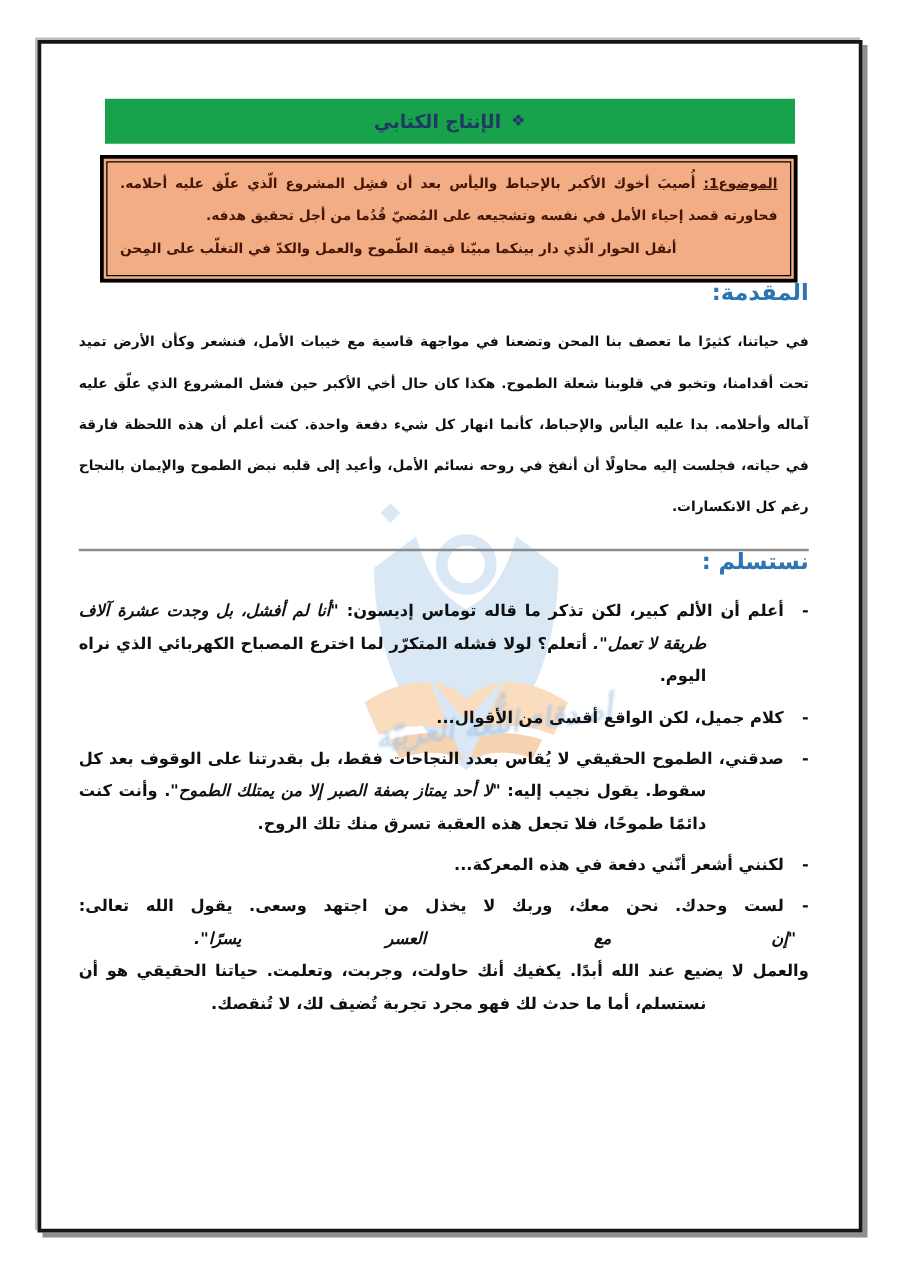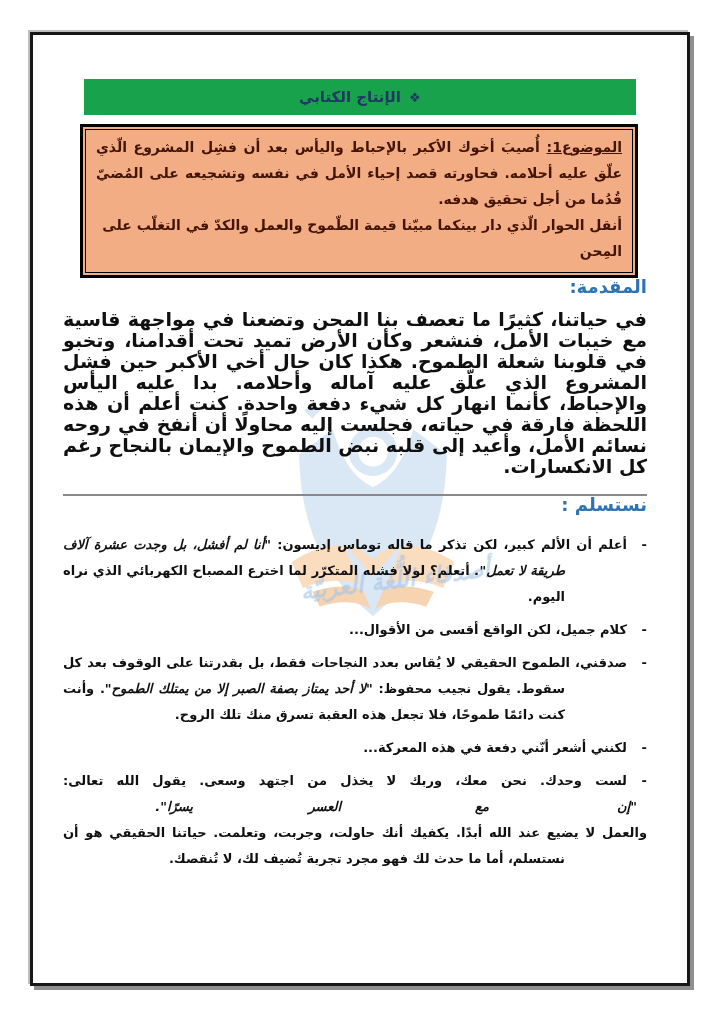--- a/index.html
+++ b/index.html
@@ -27,32 +27,32 @@
     width:552px;height:36px;margin:0 11px;background:#18a24b;
     display:flex;align-items:center;justify-content:center;
     color:#1f3864;font-size:15px;font-weight:bold;letter-spacing:.5px;
   }
   .banner .glyph{margin-left:8px;font-size:13px;}
   .topic-box{
     width:548px;margin:9px 9px 0;background:#f2ad85;border:3px solid #000;padding:2px;
   }
   .topic-inner{
     border:1px solid #000;padding:4px 10px 8px;
-    color:#441505;font-size:14px;font-weight:bold;line-height:26px;
+    color:#441505;font-size:11px;font-weight:bold;line-height:26px;
   }
   .topic-p{margin:0;text-align:justify;}
   .topic-label{text-decoration:underline;}
-  .topic-task{margin:0;text-align:right;}
+  .topic-task{margin:0;text-align:left;}
   h3.sec{
     margin:0;color:#2e74b5;font-size:18px;font-weight:bold;line-height:18px;
   }
   .intro-h{margin-top:44px;}
   .body-text{
-    margin:13px 0 0;color:#101010;font-size:19px;font-weight:bold;
-    line-height:21px;text-align:justify;
+    margin:13px 0 0;color:#101010;font-size:11px;font-weight:bold;
+    line-height:33px;text-align:justify;
   }
   hr.rule{margin:17px 0 0;border:none;border-top:2px solid #8a8a8a;}
   .core-h{margin-top:24px;}
   
   ul.dialogue{
     list-style:none;margin:18px 0 0;padding:0;
     color:#101010;font-size:13px;font-weight:bold;line-height:26px;
   }
   ul.dialogue li{
     position:relative;padding-right:82px;text-indent:-82px;
@@ -103,21 +103,21 @@
 
     <h3 class="sec intro-h">المقدمة:</h3>
     <p class="body-text">في حياتنا، كثيرًا ما تعصف بنا المحن وتضعنا في مواجهة قاسية مع خيبات الأمل، فنشعر وكأن الأرض تميد تحت أقدامنا، وتخبو في قلوبنا شعلة الطموح. هكذا كان حال أخي الأكبر حين فشل المشروع الذي علّق عليه آماله وأحلامه. بدا عليه اليأس والإحباط، كأنما انهار كل شيء دفعة واحدة. كنت أعلم أن هذه اللحظة فارقة في حياته، فجلست إليه محاولًا أن أنفخ في روحه نسائم الأمل، وأعيد إلى قلبه نبض الطموح والإيمان بالنجاح رغم كل الانكسارات.</p>
 
     <hr class="rule">
 
     <h3 class="sec core-h">نستسلم :</h3>
     <ul class="dialogue" id="dialogue-list">
         <li><span class="dash">-</span><span>أعلم أن الألم كبير، لكن تذكر ما قاله توماس إديسون: </span><span class="it">"أنا لم أفشل، بل وجدت عشرة آلاف طريقة لا تعمل".</span><span> أتعلم؟ لولا فشله المتكرّر لما اخترع المصباح الكهربائي الذي نراه اليوم.</span></li>
         <li><span class="dash">-</span><span>كلام جميل، لكن الواقع أقسى من الأقوال...</span></li>
-        <li><span class="dash">-</span><span>صدقني، الطموح الحقيقي لا يُقاس بعدد النجاحات فقط، بل بقدرتنا على الوقوف بعد كل سقوط. يقول نجيب محفوظ: </span><span class="it">"لا أحد يمتاز بصفة الصبر إلا من يمتلك الطموح"</span><span>. وأنت كنت دائمًا طموحًا، فلا تجعل هذه العقبة تسرق منك تلك الروح.</span></li>
+        <li><span class="dash">-</span><span>صدقني، الطموح الحقيقي لا يُقاس بعدد النجاحات فقط، بل بقدرتنا على الوقوف بعد كل سقوط. يقول نجيب إليه: </span><span class="it">"لا أحد يمتاز بصفة الصبر إلا من يمتلك الطموح"</span><span>. وأنت كنت دائمًا طموحًا، فلا تجعل هذه العقبة تسرق منك تلك الروح.</span></li>
         <li><span class="dash">-</span><span>لكنني أشعر أنّني دفعة في هذه المعركة...</span></li>
         <li class="special">
           <span class="lead"><span class="dash">-</span>لست وحدك. نحن معك، وربك لا يخذل من اجتهد وسعى. يقول الله تعالى:</span>
           <span class="qrow">
             <span>"إن</span>
             <span>مع</span>
             <span>العسر</span>
             <span>يسرًا".</span>
           </span>
           <span class="rest">والعمل لا يضيع عند الله أبدًا. يكفيك أنك حاولت، وجربت، وتعلمت. حياتنا الحقيقي هو أن نستسلم، أما ما حدث لك فهو مجرد تجربة تُضيف لك، لا تُنقصك.</span>

